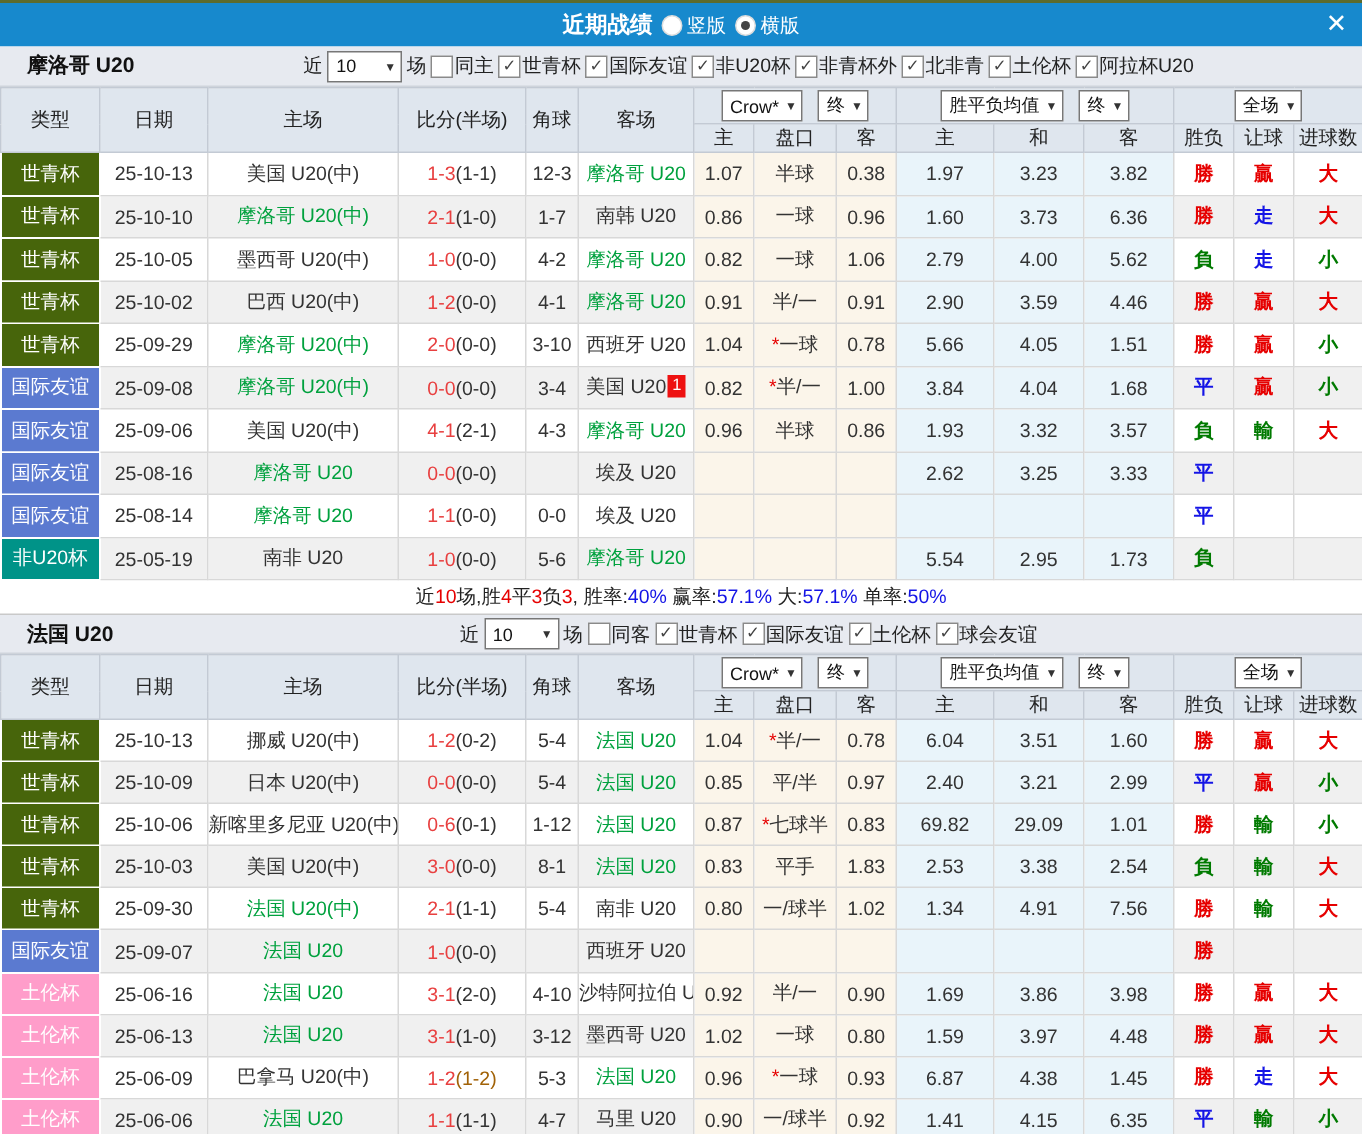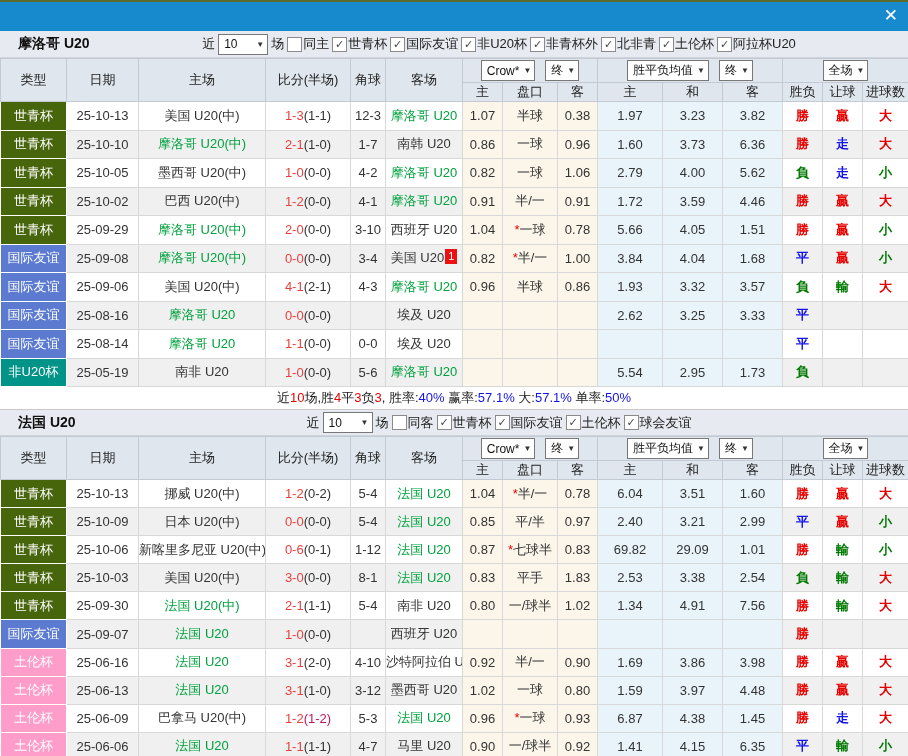--- a/index.html
+++ b/index.html
@@ -43,20 +43,31 @@
   .summary{height:22px;line-height:22px;text-align:center;font-size:13px;border-bottom:1px solid #c9c9c9;background:#fff;}
   .selcell{background:#dfe6ee;}
   .selgroup{display:flex;justify-content:center;gap:10px;align-items:center;}
 </style>
 </head>
 <body>
 
 <div class="topstrip"></div>
 
 <div class="titlebar">
+  <div class="titlebar-center">
+    <span class="main-title">近期战绩</span>
+    <span class="radio-label">
+      <span class="radio"></span>
+      <span>竖版</span>
+    </span>
+    <span class="radio-label">
+      <span class="radio sel"></span>
+      <span>横版</span>
+    </span>
+  </div>
   <span class="close-btn">✕</span>
 </div>
 
 <div class="section-bar">
   <span class="team-title">摩洛哥 U20</span>
   <div class="filterwrap">
       <span class="filter">
     <span>近</span>
     <span class="select" style="width:40px">
       <span>10</span>
@@ -227,21 +238,21 @@
       <tr class="stripe">
         <td class="type" style="background: rgb(71, 101, 11);">世青杯</td>
         <td class="plain">25-10-02</td>
         <td class="plain"><span>巴西 U20(中)</span></td>
         <td class="plain"><span style="color: rgb(232, 64, 64);">1-2</span><span style="color: rgb(51, 51, 51);">(0-0)</span></td>
         <td class="plain">4-1</td>
         <td class="plain"><span style="color: rgb(0, 161, 62);">摩洛哥 U20</span></td>
         <td class="cream">0.91</td>
         <td class="cream">半/一</td>
         <td class="cream">0.91</td>
-        <td class="blue">1.72</td>
+        <td class="blue">2.90</td>
         <td class="blue">3.59</td>
         <td class="blue">4.46</td>
         <td class="mark" style="color: rgb(230, 0, 0);">勝</td>
         <td class="mark" style="color: rgb(230, 0, 0);">贏</td>
         <td class="mark" style="color: rgb(230, 0, 0);">大</td>
       </tr>
       <tr>
         <td class="type" style="background: rgb(71, 101, 11);">世青杯</td>
         <td class="plain">25-09-29</td>
         <td class="plain"><span style="color: rgb(0, 161, 62);">摩洛哥 U20(中)</span></td>
@@ -589,21 +600,21 @@
         <td class="blue">3.97</td>
         <td class="blue">4.48</td>
         <td class="mark" style="color: rgb(230, 0, 0);">勝</td>
         <td class="mark" style="color: rgb(230, 0, 0);">贏</td>
         <td class="mark" style="color: rgb(230, 0, 0);">大</td>
       </tr>
       <tr>
         <td class="type" style="background: rgb(255, 157, 202);">土伦杯</td>
         <td class="plain">25-06-09</td>
         <td class="plain"><span>巴拿马 U20(中)</span></td>
-        <td class="plain"><span style="color: rgb(232, 64, 64);">1-2</span><span style="color: #be185d;">(1-2)</span></td>
+        <td class="plain"><span style="color: rgb(232, 64, 64);">1-2</span><span style="color: #a16207;">(1-2)</span></td>
         <td class="plain">5-3</td>
         <td class="plain"><span style="color: rgb(0, 161, 62);">法国 U20</span></td>
         <td class="cream">0.96</td>
         <td class="cream"><span style="color: rgb(230, 0, 0);">*</span>一球</td>
         <td class="cream">0.93</td>
         <td class="blue">6.87</td>
         <td class="blue">4.38</td>
         <td class="blue">1.45</td>
         <td class="mark" style="color: rgb(230, 0, 0);">勝</td>
         <td class="mark" style="color: rgb(20, 20, 230);">走</td>

